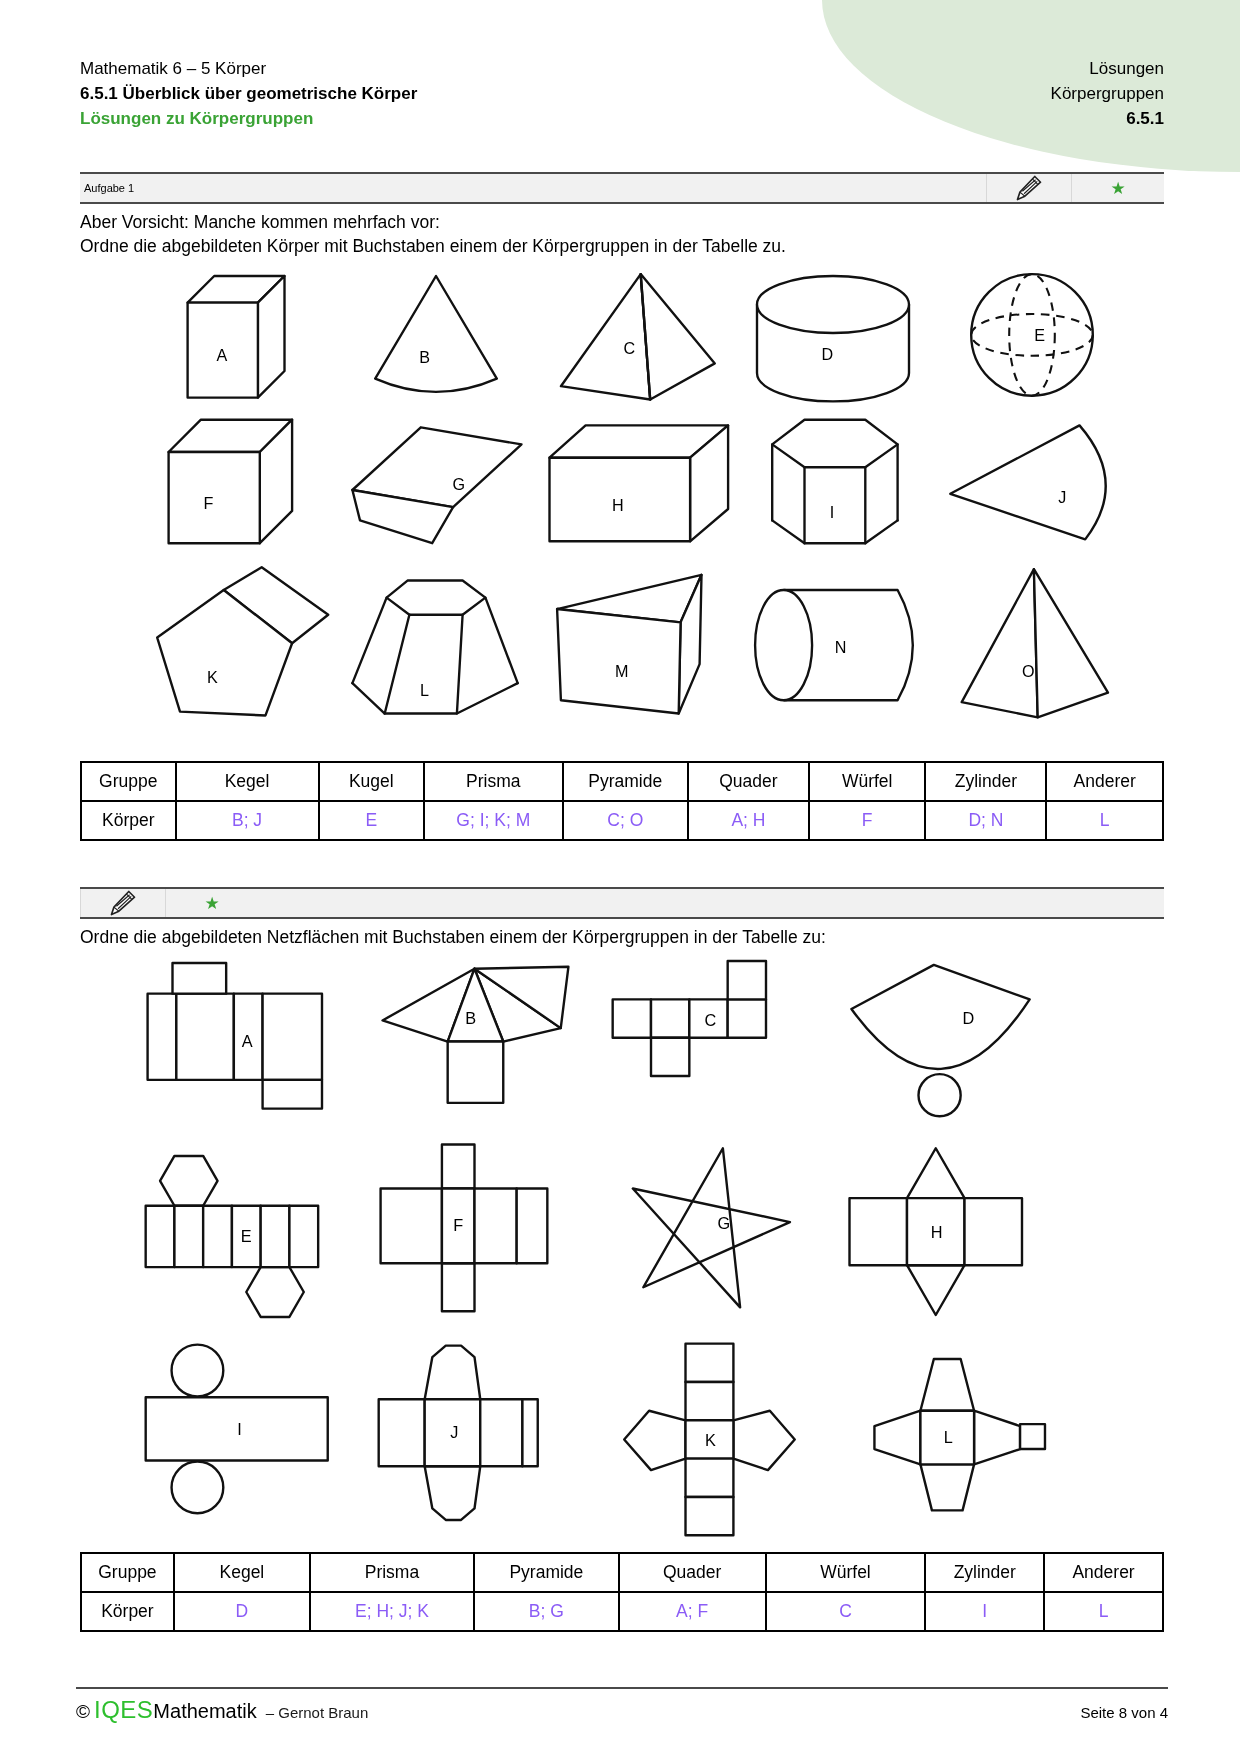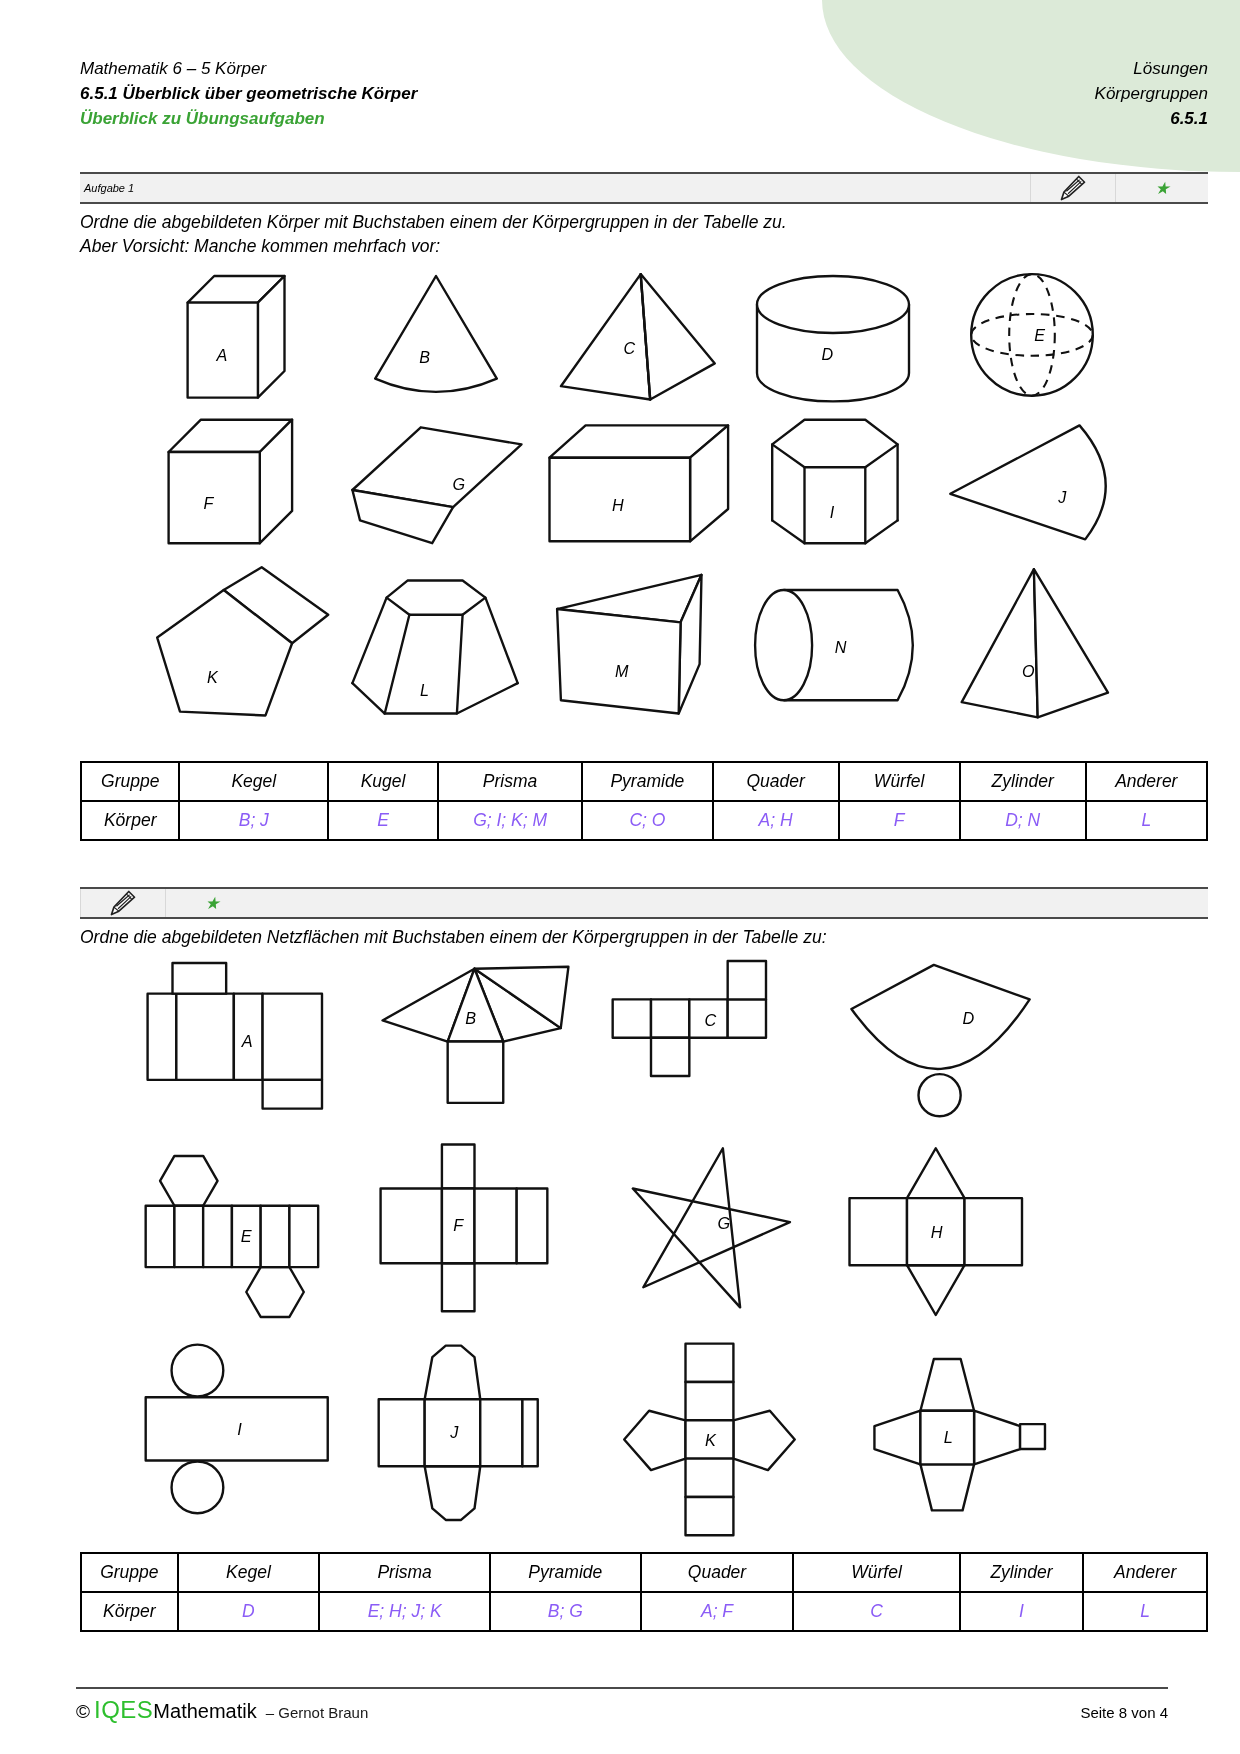--- a/index.html
+++ b/index.html
@@ -4,21 +4,21 @@
 <style>
   html,body{margin:0;padding:0;}
   body{
     width:1240px;height:1754px;position:relative;overflow:hidden;
     background:#ffffff;font-family:"Liberation Sans",sans-serif;color:#000;
   }
   .corner-decoration{
     position:absolute;top:0;right:0;width:418px;height:172px;
     background:#dcead8;border-bottom-left-radius:418px 172px;z-index:0;
   }
-  .page{position:relative;z-index:1;padding:0 32px 0 80px;font-style:italic;}
+  .page{position:relative;z-index:1;padding:0 76px 0 80px;}
 
   
   .hdr{display:flex;justify-content:space-between;padding-top:56px;}
   .hdr-left div{font-size:17px;line-height:25px;}
   .hdr-left .l1{font-weight:normal;}
   .hdr-left .l2{font-weight:bold;}
   .hdr-left .l3{font-weight:bold;color:#3aa335;}
   .hdr-right{text-align:right;}
   .hdr-right div{font-size:17px;line-height:25px;}
   .hdr-right .r3{font-weight:bold;}
@@ -77,21 +77,21 @@
 <body>
 
 <div class="corner-decoration"></div>
 
 <div class="page">
 
   <div class="hdr">
     <div class="hdr-left">
       <div class="l1">Mathematik 6 – 5 Körper</div>
       <div class="l2">6.5.1 Überblick über geometrische Körper</div>
-      <div class="l3">Überblick zu Übungsaufgaben</div>
+      <div class="l3">Lösungen zu Körpergruppen</div>
     </div>
     <div class="hdr-right">
       <div class="r1">Lösungen</div>
       <div class="r2">Körpergruppen</div>
       <div class="r3">6.5.1</div>
     </div>
   </div>
 
   <div class="task-bar">
     <div class="bar-title">Aufgabe 1</div>
@@ -100,22 +100,22 @@
         <path d="M24,3 L31,10 L12,27 L3,31 L6,22 Z" fill="#fff" stroke="#222" stroke-width="2" stroke-linejoin="round"></path>
         <path d="M21,6 L28,13 M6,22 L12,27 M9,21 L25,7 M11,24 L27,9" fill="none" stroke="#222" stroke-width="1.4"></path>
       </svg>
     </div>
     <div class="bar-cell star-cell">
       <span class="star">★</span>
     </div>
   </div>
 
   <div class="instr">
+    <div>Aber Vorsicht: Manche kommen mehrfach vor:</div>
     <div>Ordne die abgebildeten Körper mit Buchstaben einem der Körpergruppen in der Tabelle zu.</div>
-    <div>Aber Vorsicht: Manche kommen mehrfach vor:</div>
   </div>
 
   <div class="fig-area">
     <div class="fig-row">
       <div class="fig">
         <svg width="190" height="142" viewBox="0 0 200 148">
           <polygon class="draw" points="48,42 76,14 150,14 122,42"></polygon>
           <polygon class="draw" points="122,42 150,14 150,114 122,142"></polygon>
           <polygon class="draw" points="48,42 122,42 122,142 48,142"></polygon>
           <text class="figlabel" x="84" y="104">A</text>

